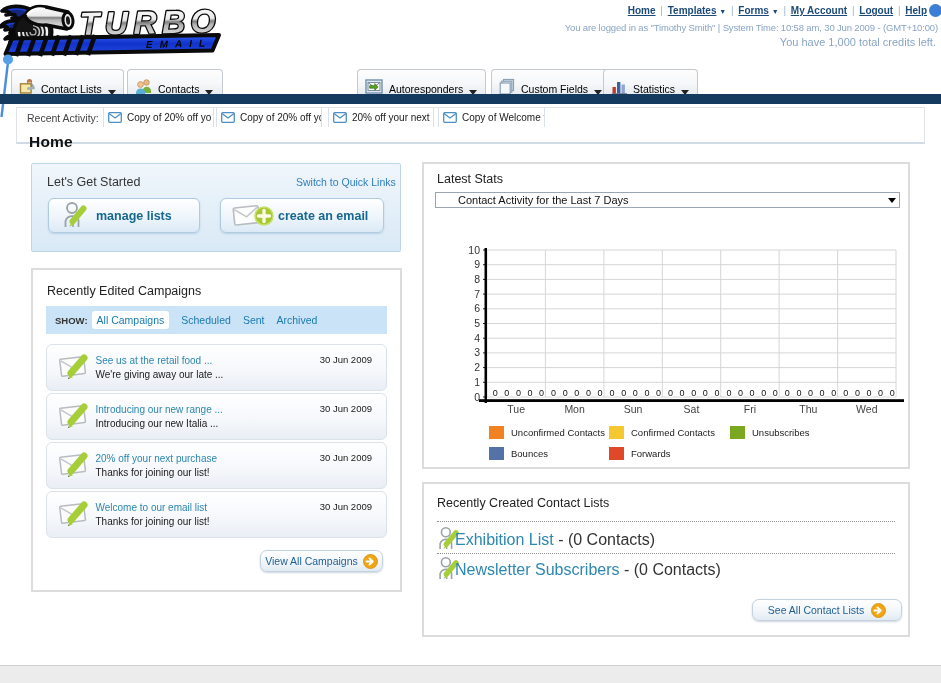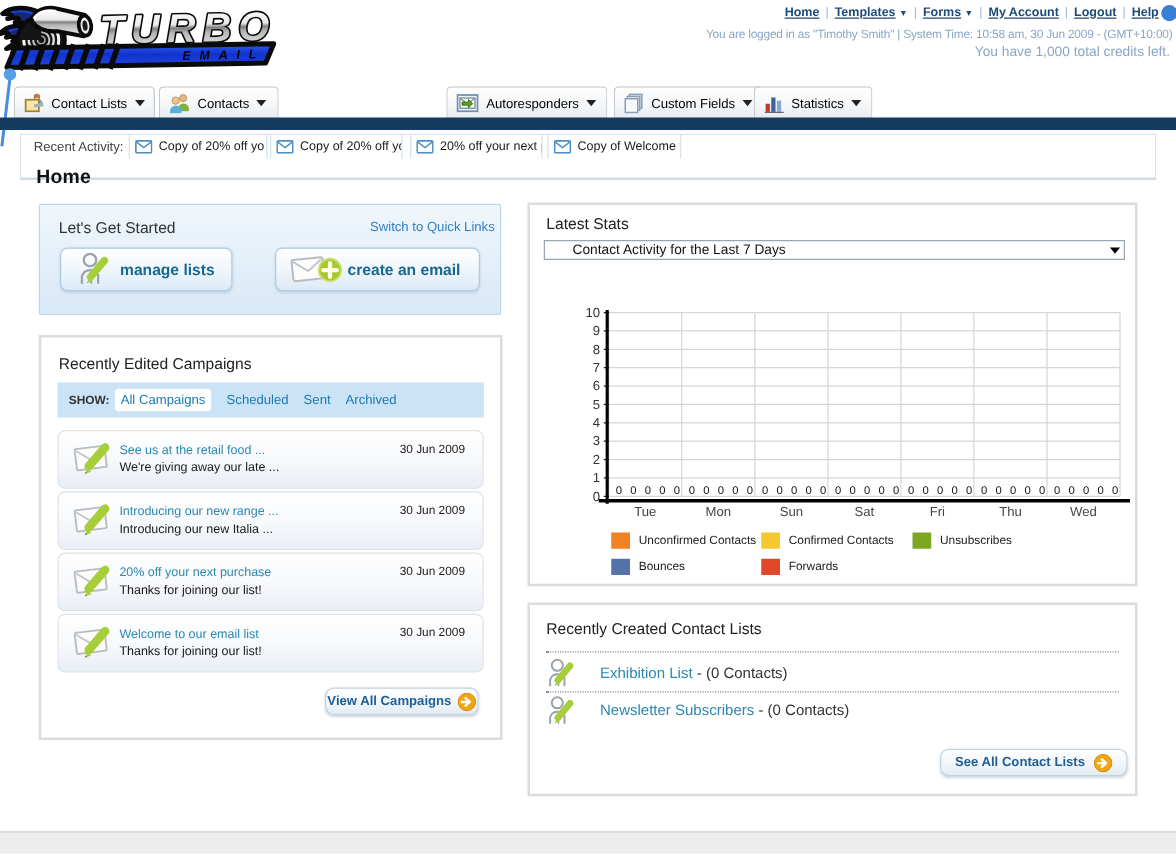--- a/index.html
+++ b/index.html
@@ -5,21 +5,21 @@
 body{font-family:"Liberation Sans",sans-serif;background:#fff;position:relative;font-size:12px;color:#222}
 .abs{position:absolute}
 a{text-decoration:none}
 .toplinks{top:5px;right:14px;font-size:10px;color:#9eb6ce;white-space:nowrap}
 .toplinks a{color:#1c4a77;text-decoration:underline;font-weight:bold}
 .toplinks .car{color:#1c4a77;font-size:7px}
 .sysline{top:22px;right:3px;font-size:9.5px;color:#8aa5c5;letter-spacing:-.15px}
 .sysline2{top:36px;right:5px;font-size:11px;color:#8aa5c5}
 .helpdot{top:4px;left:929px;width:13px;height:13px;border-radius:50%;background:#3b7fd4}
 .tabbar{top:68px;left:0;width:941px;height:26px}
-.tab{position:absolute;top:1px;height:26px;border:1px solid #c3c9cf;border-bottom:none;border-radius:4px 4px 0 0;background:linear-gradient(#fefefe,#f4f6f8 60%,#e7ebef);display:flex;align-items:center;padding:0 7px;font-size:10.5px;color:#000;white-space:nowrap}
+.tab{position:absolute;top:1px;height:26px;border:1px solid #c3c9cf;border-bottom:none;border-radius:4px 4px 0 0;background:linear-gradient(#fefefe,#f4f6f8 60%,#e7ebef);display:flex;align-items:flex-end;padding:0 7px;font-size:10.5px;color:#000;white-space:nowrap}
 .tab svg{margin-right:5px;flex:none}
 .tab .dar{margin-left:6px;width:0;height:0;border-left:4px solid transparent;border-right:4px solid transparent;border-top:5px solid #222}
 .navybar{top:94px;left:0;width:941px;height:10px;background:#143a60}
 .ractbar{top:107px;left:16px;width:909px;height:37px;background:#fff;border:1px solid #e0e4e8;border-bottom:2px solid #cfdce8}
 .ract-label{top:112px;left:27px;font-size:10.5px;color:#444}
 .ritem{position:absolute;top:0;height:19px;border-left:1px solid #d7e2ec;border-right:1px solid #d7e2ec;display:flex;align-items:center;padding:0 4px;font-size:10px;color:#1a1a1a;white-space:nowrap;overflow:hidden}
 .ritem svg{margin-right:5px;flex:none}
 .home-h{top:133px;left:29px;font-size:15.5px;font-weight:bold;color:#111;letter-spacing:.2px}
 .panelA{top:163px;left:31px;width:370px;height:89px;border:1px solid #bcd6ea;background:linear-gradient(#f0f6fb,#d9e9f6);border-radius:2px}
 .pa-title{top:175px;left:47px;font-size:12.5px;color:#333}
@@ -29,31 +29,31 @@
 .pb-title{top:284px;left:47px;font-size:12.5px;color:#222}
 .showbar{top:306px;left:46px;width:341px;height:28px;background:#cbe3f6;display:flex;align-items:center;font-size:10.5px}
 .showbar .sl{color:#333;font-size:9.5px;font-weight:bold;margin-left:9px}
 .showbar a{color:#1a7ab0;margin-left:12px}
 .showbar .pill{background:#fff;border-radius:3px;padding:3px 5px;margin-left:4px;color:#1a7ab0}
 .card{position:absolute;left:46px;width:341px;height:47px;border:1px solid #dce2e9;border-radius:6px;background:linear-gradient(#ffffff,#f6f8fb 55%,#e9eef5)}
 .card .ct{position:absolute;left:48.5px;top:10px;font-size:10px;color:#2d87b0;white-space:nowrap}
 .card .cs{position:absolute;left:48.5px;top:23.5px;font-size:10px;color:#1a1a1a;white-space:nowrap}
 .card .cd{position:absolute;right:14px;top:9px;font-size:9.5px;color:#1a1a1a}
 .card svg.env{position:absolute;left:11px;top:7px}
-.vbtn{position:absolute;border:1px solid #c4d2df;border-radius:7px;background:linear-gradient(#ffffff,#f2f6fa 55%,#e2ebf3);box-shadow:0 1px 2px rgba(130,150,170,.4);display:flex;align-items:center;justify-content:center;font-size:10.5px;font-weight:bold;color:#1d5f94;white-space:nowrap}
+.vbtn{position:absolute;border:1px solid #c4d2df;border-radius:7px;background:linear-gradient(#ffffff,#f2f6fa 55%,#e2ebf3);box-shadow:0 1px 2px rgba(130,150,170,.4);display:flex;align-items:center;justify-content:center;font-size:10.5px;font-weight:normal;color:#1d5f94;white-space:nowrap}
 .panelC{top:162px;left:422px;width:488px;height:307px;border:2px solid #dcdcdc;background:#fff}
 .pc-title{top:172px;left:437px;font-size:12.5px;color:#222}
 .sel{top:192px;left:435px;width:465px;height:16px;border:1px solid #9aa6b1;background:#fff;font-size:11px;color:#111;line-height:14px;padding-left:22px}
 .sel .sarr{position:absolute;right:3px;top:5px;width:0;height:0;border-left:4.5px solid transparent;border-right:4.5px solid transparent;border-top:5px solid #000}
 .leg{position:absolute;display:flex;align-items:center;font-size:9.5px;color:#1a1a1a}
 .leg .sw{width:15px;height:13px;margin-right:7px;flex:none}
 .panelD{top:482px;left:422px;width:488px;height:155px;border:2px solid #dcdcdc;background:#fff}
 .pd-title{top:496px;left:437px;font-size:12.5px;color:#222}
 .dots{position:absolute;left:437px;width:458px;border-top:1px dotted #8f8f8f}
-.litext{position:absolute;left:480px;font-size:12px;color:#333}
+.litext{position:absolute;left:455px;font-size:16px;color:#333}
 .litext a{color:#2d87b0}
 .footer{top:665px;left:0;width:941px;height:18px;background:#ececec;border-top:1px solid #cfcfcf}
 </style></head>
 <body>
 <div class="abs toplinks"><a href="#">Home</a>  |  <a href="#">Templates</a> <span class="car">▼</span>  |  <a href="#">Forms</a> <span class="car">▼</span>  |  <a href="#">My Account</a>  |  <a href="#">Logout</a>  |  <a href="#">Help</a></div>
 <div class="abs helpdot"></div>
 <div class="abs sysline">You are logged in as "Timothy Smith" | System Time: 10:58 am, 30 Jun 2009 - (GMT+10:00)</div>
 <div class="abs sysline2">You have 1,000 total credits left.</div>
 <svg class="abs" style="left:0;top:2px" width="290" height="62" viewBox="0 0 290 62">
 <defs>
@@ -187,21 +187,21 @@
         <path d="M1 1.5 L7 6 L13 1.5" fill="none" stroke="#4d8fc4" stroke-width="1.2"></path>
       </svg>
       <span>Copy of Welcome to </span>
     </div>
   </div>
 <div class="abs ract-label">Recent Activity:</div>
 <div class="abs home-h">Home</div>
 <div class="abs panelA"></div>
 <div class="abs pa-title">Let's Get Started</div>
 <a class="abs pa-link" href="#">Switch to Quick Links</a>
-<div class="bigbtn" style="left:48px;top:198px;width:138px">
+<div class="bigbtn" style="left:48px;top:198px;width:152px">
     <span style="margin-left:13px"><svg width="26" height="27" viewBox="0 0 26 27">
         <circle cx="10" cy="7" r="5" fill="none" stroke="#9aa2aa" stroke-width="1.8"></circle>
         <path d="M3.5 26 L3.5 20 A7 7 0 0 1 16.5 19 L16.5 26" fill="none" stroke="#9aa2aa" stroke-width="1.8"></path>
         <line x1="11" y1="17" x2="11" y2="26" stroke="#9aa2aa" stroke-width="1.5"></line>
         <line x1="21.5" y1="7.5" x2="10.5" y2="20.5" stroke="#a6ce39" stroke-width="6" stroke-linecap="round"></line>
         <path d="M9.5 21.5 L7.6 25.3 L11.6 24 Z" fill="#a6ce39"></path>
         <path d="M7.9 24.7 L7.6 25.3 L8.5 25.05 Z" fill="#333"></path>
       </svg></span>
     <span style="margin-left:8px">manage lists</span>
   </div>

